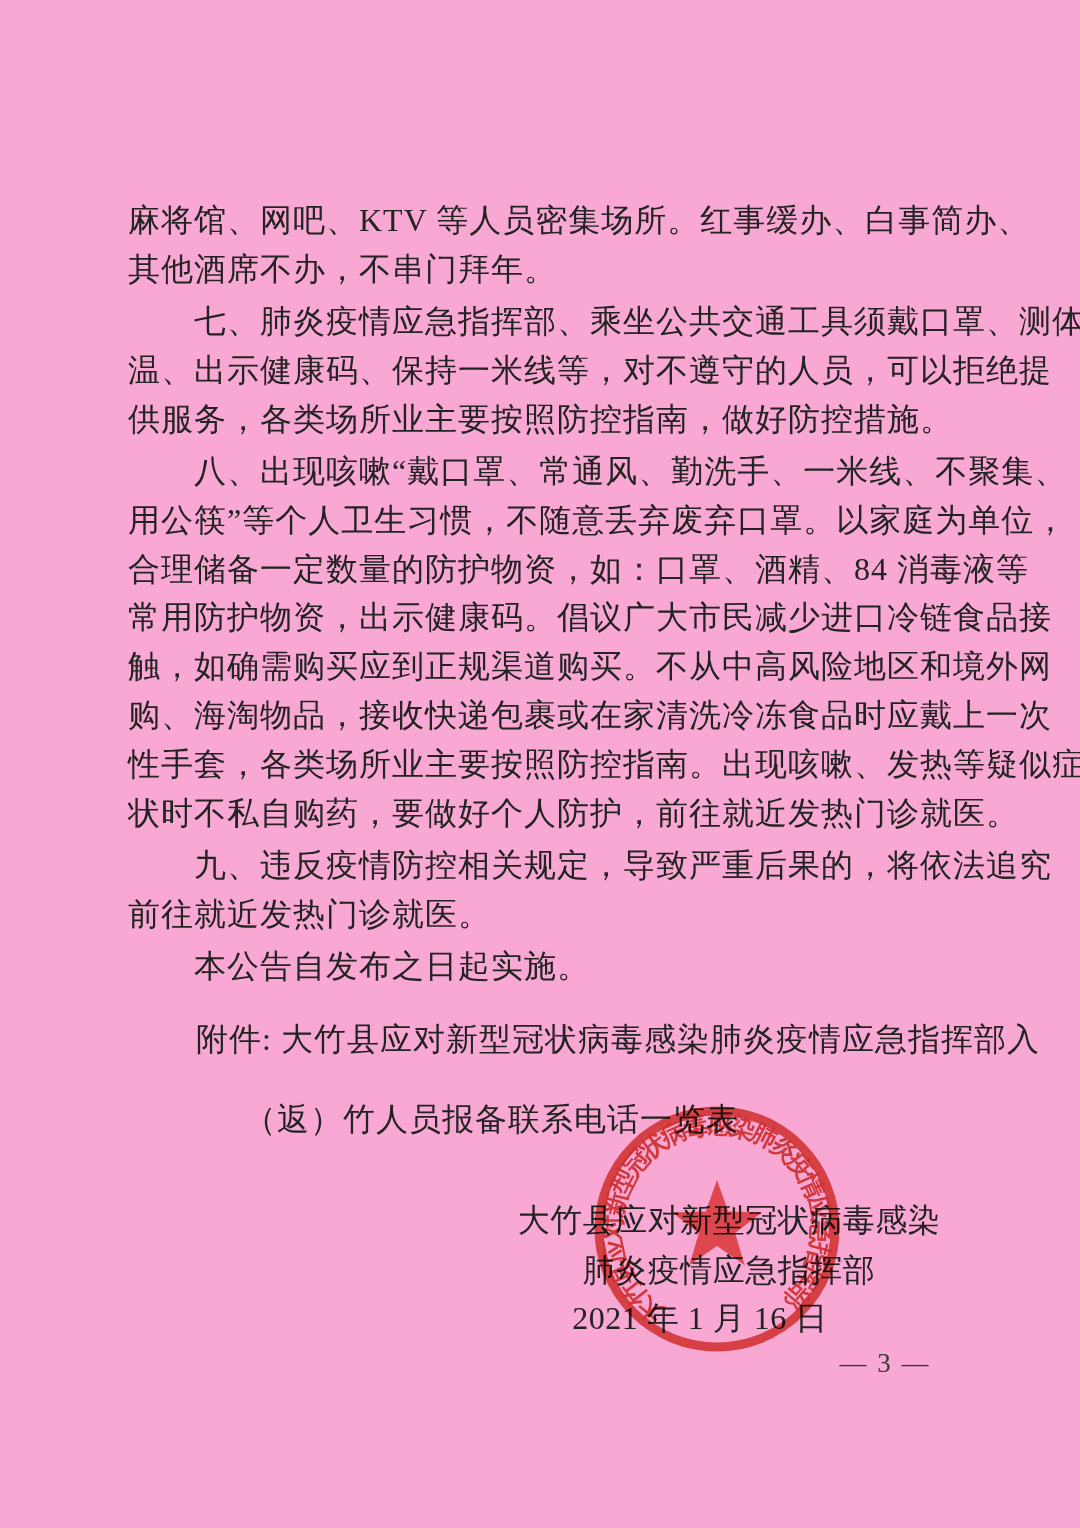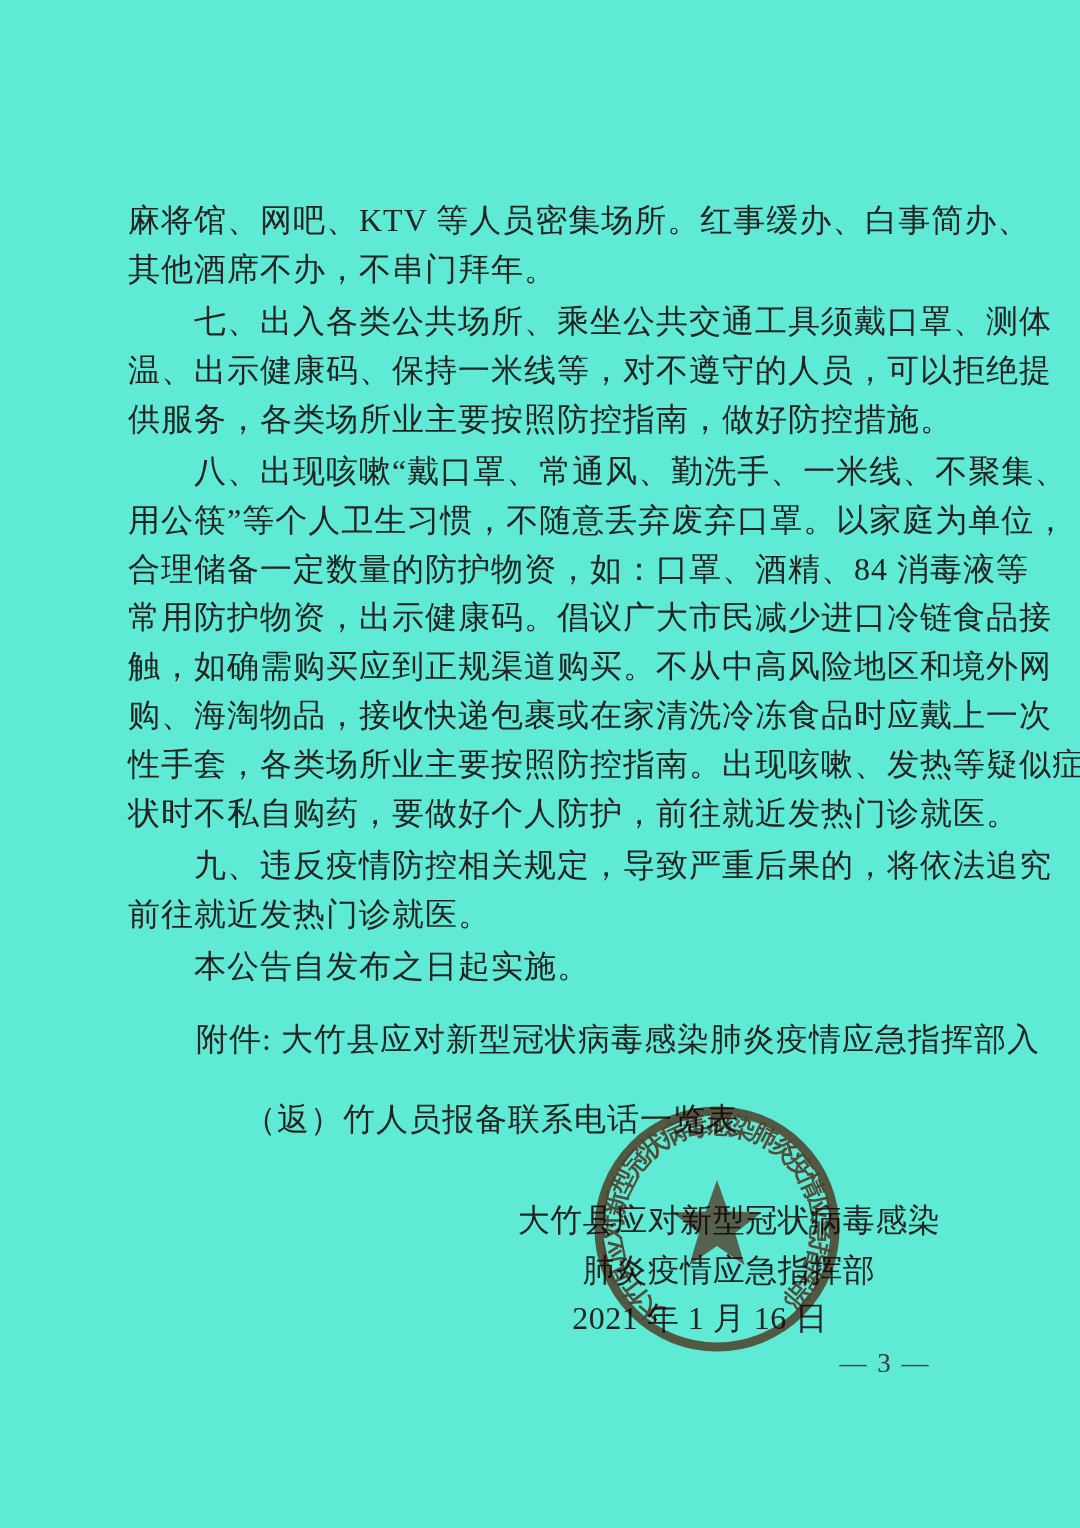--- a/index.html
+++ b/index.html
@@ -1,19 +1,19 @@
 <!DOCTYPE html>
 <html><head>
 <meta charset="utf-8">
 <style>
   html,body { margin:0; padding:0; background:#ffffff; }
   .page {
     position:relative;
     width:1080px; height:1528px;
-    background:#5eead4;
+    background:#f9a8d4;
     font-family:"Liberation Serif","DejaVu Serif",serif;
     color:#232323;
     overflow:hidden;
   }
   
   .body-text {
     position:absolute;
     left:128px; top:196px; width:930px;
     font-size:32px;
     letter-spacing:1px;
@@ -54,21 +54,21 @@
 <body>
 
 <div class="page">
 
   <div class="body-text">
       <div class="para">
         <div class="body-line">麻将馆、网吧、KTV 等人员密集场所。红事缓办、白事简办、</div>
         <div class="body-line">其他酒席不办，不串门拜年。</div>
       </div>
       <div class="para">
-        <div class="body-line first-indent">七、出入各类公共场所、乘坐公共交通工具须戴口罩、测体</div>
+        <div class="body-line first-indent">七、肺炎疫情应急指挥部、乘坐公共交通工具须戴口罩、测体</div>
         <div class="body-line">温、出示健康码、保持一米线等，对不遵守的人员，可以拒绝提</div>
         <div class="body-line">供服务，各类场所业主要按照防控指南，做好防控措施。</div>
       </div>
       <div class="para">
         <div class="body-line first-indent">八、出现咳嗽“戴口罩、常通风、勤洗手、一米线、不聚集、</div>
         <div class="body-line">用公筷”等个人卫生习惯，不随意丢弃废弃口罩。以家庭为单位，</div>
         <div class="body-line">合理储备一定数量的防护物资，如：口罩、酒精、84 消毒液等</div>
         <div class="body-line">常用防护物资，出示健康码。倡议广大市民减少进口冷链食品接</div>
         <div class="body-line">触，如确需购买应到正规渠道购买。不从中高风险地区和境外网</div>
         <div class="body-line">购、海淘物品，接收快递包裹或在家清洗冷冻食品时应戴上一次</div>

